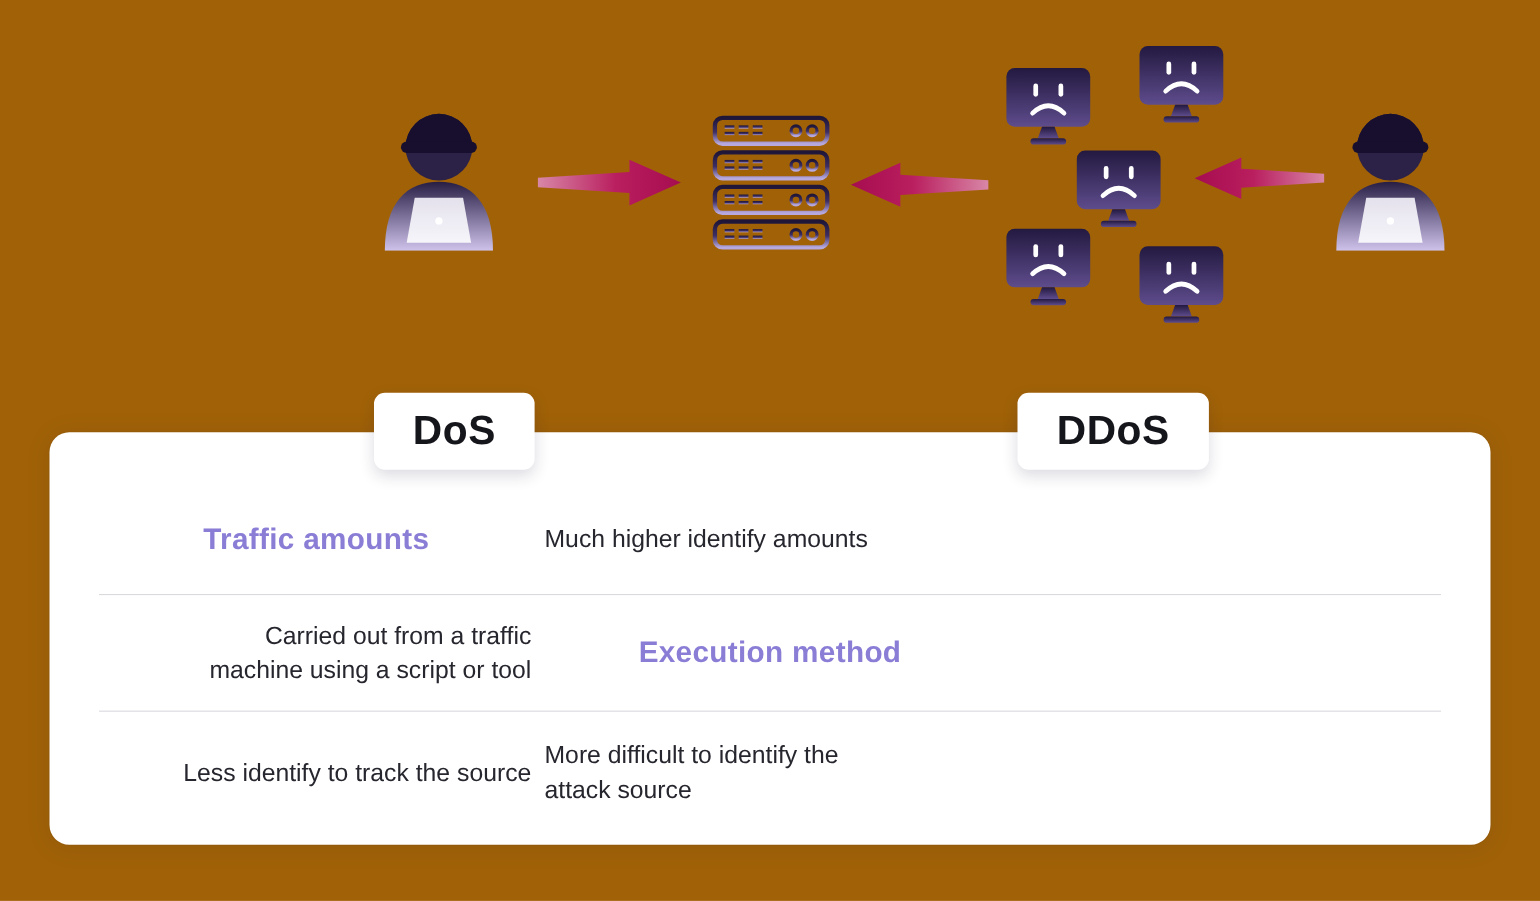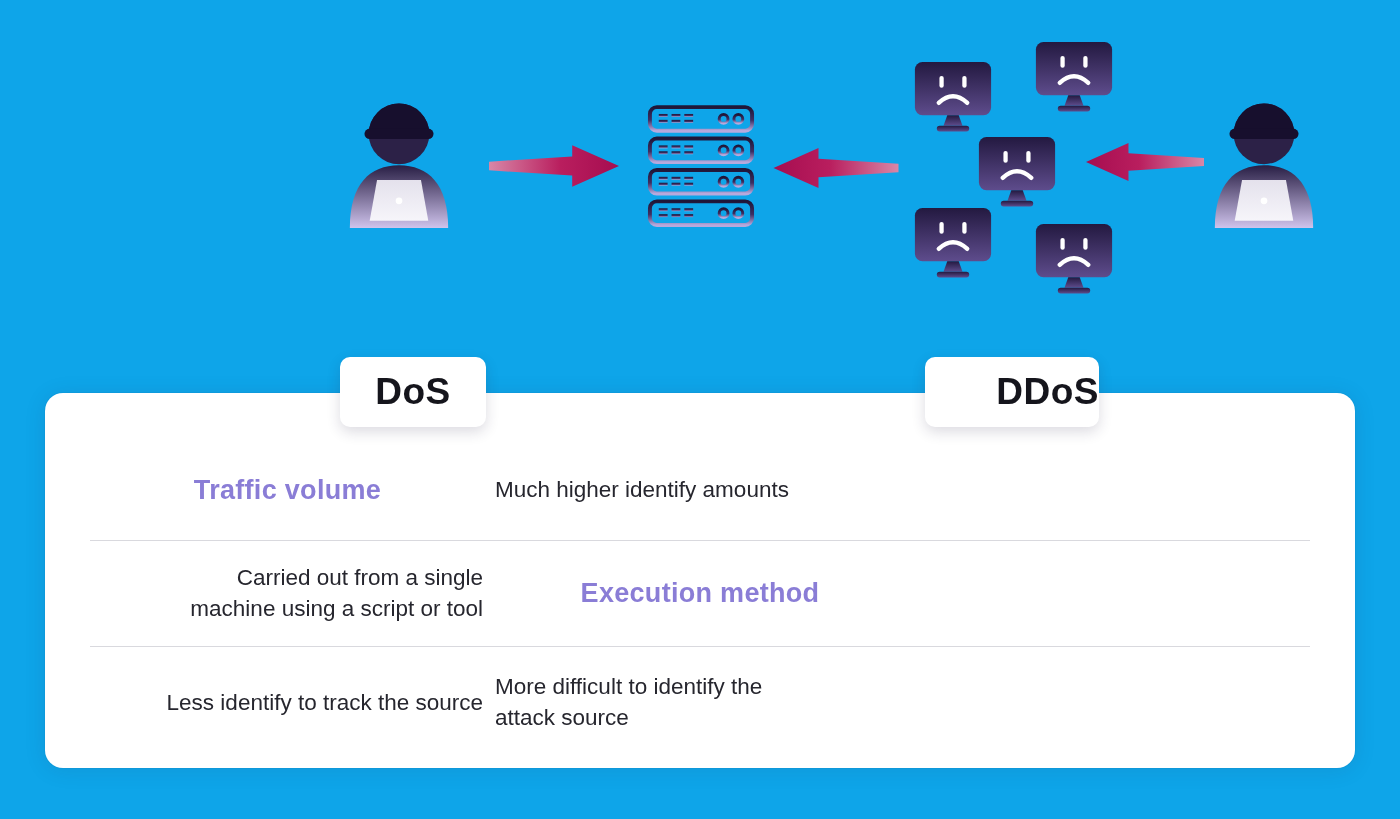--- a/index.html
+++ b/index.html
@@ -4,21 +4,21 @@
 <style>
   * { margin: 0; padding: 0; box-sizing: border-box; }
   html, body { background: #ffffff; }
   body {
     font-family: "Liberation Sans", "DejaVu Sans", sans-serif;
     width: 1400px; height: 819px;
   }
   .stage {
     position: relative;
     width: 1400px; height: 819px;
-    background: #0ea5e9;
+    background: #a16207;
     overflow: hidden;
   }
   .abs { position: absolute; }
 
   
   .icon svg { display: block; width: 100%; height: 100%; }
   .flip { transform: scaleX(-1); }
 
   
   .panel {
@@ -37,21 +37,21 @@
     top: 357px; height: 70px;
     background: #ffffff;
     border-radius: 10px;
     box-shadow: 0 5px 14px rgba(40, 30, 70, 0.16);
     display: flex; align-items: center; justify-content: center;
     font-size: 37px; font-weight: 700; color: #15151c;
     letter-spacing: 0.5px;
     z-index: 5;
   }
   .chip-dos  { left: 340px; width: 146px; }
-  .chip-ddos { left: 925px; width: 174px; justify-content: flex-end; }
+  .chip-ddos { left: 925px; width: 174px; }
 
   .trow {
     display: grid;
     grid-template-columns: 395px 430px 1fr;
     align-items: center;
   }
   .trow-1 { height: 100px; border-bottom: 1px solid #d9d9de; }
   .trow-2 { height: 106px; border-bottom: 1px solid #d9d9de; }
   .trow-3 { height: 112px; }
 
@@ -255,25 +255,25 @@
   <div class="chip chip-dos">
     <span>DoS</span>
   </div>
   <div class="chip chip-ddos">
     <span>DDoS</span>
   </div>
 
   <div class="panel">
     <div class="panel-inner">
       <div class="trow trow-1">
-        <div class="cell cell-label">Traffic volume</div>
+        <div class="cell cell-label">Traffic amounts</div>
         <div class="cell cell-ddos">Much higher identify amounts</div>
       </div>
       <div class="trow trow-2">
-        <div class="cell cell-dos">Carried out from a single
+        <div class="cell cell-dos">Carried out from a traffic
 machine using a script or tool</div>
         <div class="cell cell-label">Execution method</div>
       </div>
       <div class="trow trow-3">
         <div class="cell cell-dos">Less identify to track the source</div>
         <div class="cell cell-ddos">More difficult to identify the
 attack source</div>
       </div>
     </div>
   </div>

